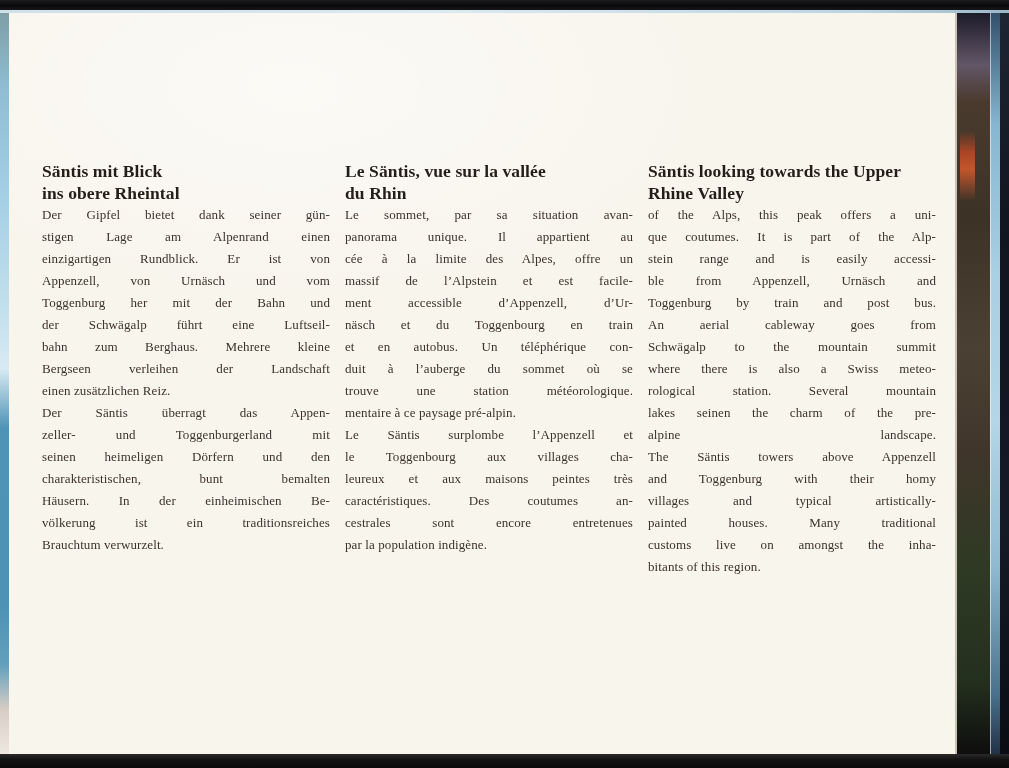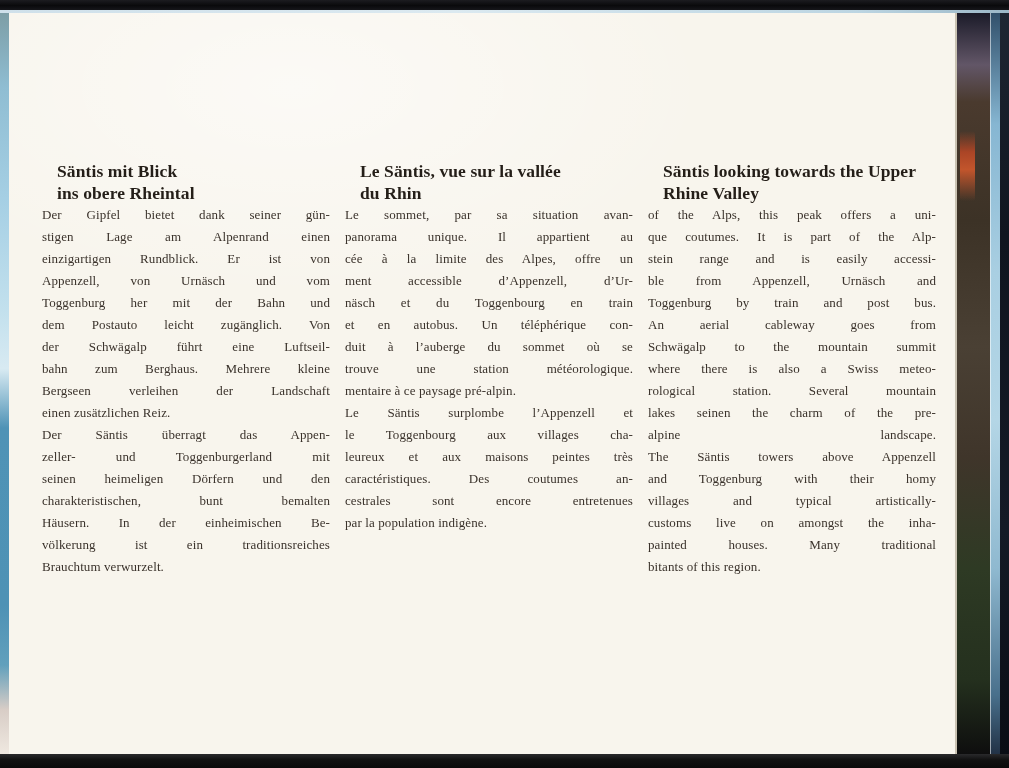--- a/index.html
+++ b/index.html
@@ -130,21 +130,21 @@
     width: 288px;
     flex: 0 0 288px;
   }
   .heading {
     color: var(--ink-heading, #241e18);
     font-weight: 700;
     font-size: 17.5px;
     line-height: 22px;
     letter-spacing: 0.1px;
   }
-  .heading-line { white-space: nowrap; margin-left: 15px; }
+  .heading-line { white-space: nowrap; }
   .body-text {
     color: var(--ink-body, #3a322b);
     font-size: 13px;
     line-height: 22px;
     letter-spacing: 0.1px;
   }
   .text-line {
     text-align: justify;
     text-align-last: justify;
     white-space: normal;
@@ -168,21 +168,20 @@
             <div class="heading-line">Säntis mit Blick</div>
             <div class="heading-line">ins obere Rheintal</div>
           </div>
     <div class="body-text">
             <div class="paragraph">
               <div class="text-line">Der Gipfel bietet dank seiner gün-</div>
               <div class="text-line">stigen Lage am Alpenrand einen</div>
               <div class="text-line">einzigartigen Rundblick. Er ist von</div>
               <div class="text-line">Appenzell, von Urnäsch und vom</div>
               <div class="text-line">Toggenburg her mit der Bahn und</div>
-              <div class="text-line">dem Postauto leicht zugänglich. Von</div>
               <div class="text-line">der Schwägalp führt eine Luftseil-</div>
               <div class="text-line">bahn zum Berghaus. Mehrere kleine</div>
               <div class="text-line">Bergseen verleihen der Landschaft</div>
               <div class="text-line last">einen zusätzlichen Reiz.</div>
             </div>
             <div class="paragraph">
               <div class="text-line">Der Säntis überragt das Appen-</div>
               <div class="text-line">zeller- und Toggenburgerland mit</div>
               <div class="text-line">seinen heimeligen Dörfern und den</div>
               <div class="text-line">charakteristischen, bunt bemalten</div>
@@ -196,20 +195,21 @@
   <div class="column">
     <div class="heading">
             <div class="heading-line">Le Säntis, vue sur la vallée</div>
             <div class="heading-line">du Rhin</div>
           </div>
     <div class="body-text">
             <div class="paragraph">
               <div class="text-line">Le sommet, par sa situation avan-</div>
               <div class="text-line">panorama unique. Il appartient au</div>
               <div class="text-line">cée à la limite des Alpes, offre un</div>
+              <div class="text-line">massif de l’Alpstein et est facile-</div>
               <div class="text-line">ment accessible d’Appenzell, d’Ur-</div>
               <div class="text-line">näsch et du Toggenbourg en train</div>
               <div class="text-line">et en autobus. Un téléphérique con-</div>
               <div class="text-line">duit à l’auberge du sommet où se</div>
               <div class="text-line">trouve une station météorologique.</div>
               <div class="text-line last">mentaire à ce paysage pré-alpin.</div>
             </div>
             <div class="paragraph">
               <div class="text-line">Le Säntis surplombe l’Appenzell et</div>
               <div class="text-line">le Toggenbourg aux villages cha-</div>
@@ -235,22 +235,22 @@
               <div class="text-line">Toggenburg by train and post bus.</div>
               <div class="text-line">An aerial cableway goes from</div>
               <div class="text-line">Schwägalp to the mountain summit</div>
               <div class="text-line">where there is also a Swiss meteo-</div>
               <div class="text-line">rological station. Several mountain</div>
               <div class="text-line">lakes seinen the charm of the pre-</div>
               <div class="text-line">alpine landscape.</div>
               <div class="text-line">The Säntis towers above Appenzell</div>
               <div class="text-line">and Toggenburg with their homy</div>
               <div class="text-line">villages and typical artistically-</div>
+              <div class="text-line">painted houses. Many traditional</div>
               <div class="text-line">customs live on amongst the inha-</div>
-              <div class="text-line">painted houses. Many traditional</div>
               <div class="text-line last">bitants of this region.</div>
             </div>
           </div>
   </div>
 </div>
   </div>
   <div class="right-strip">
     <div class="strip-photo">
       <div class="strip-roof-red"></div>
     </div>

